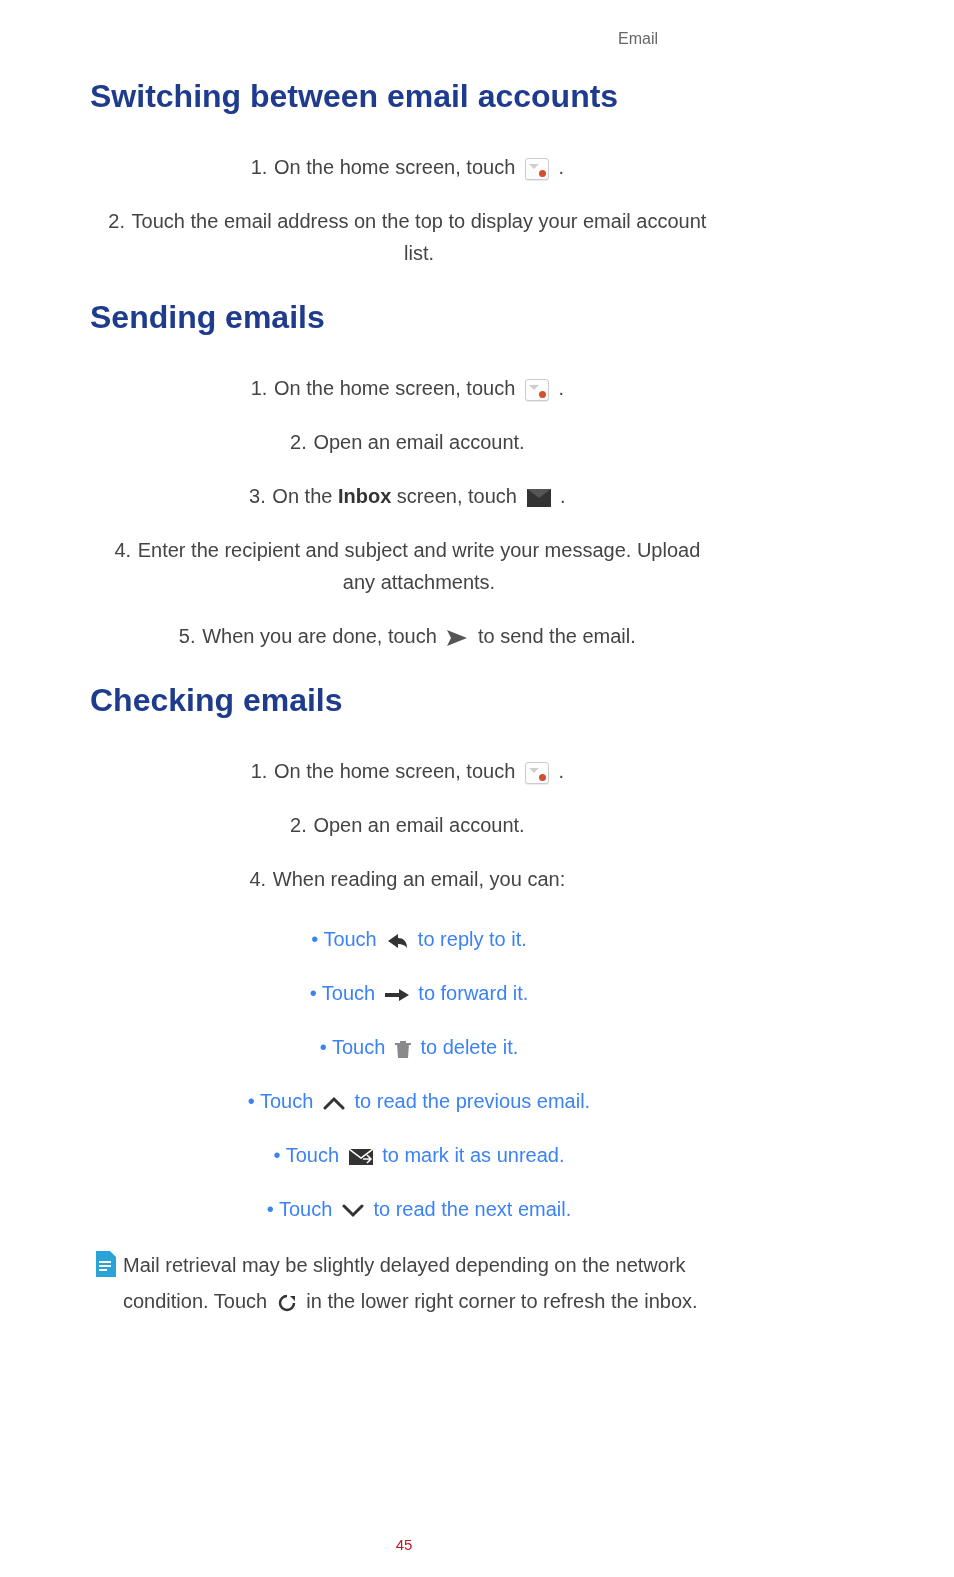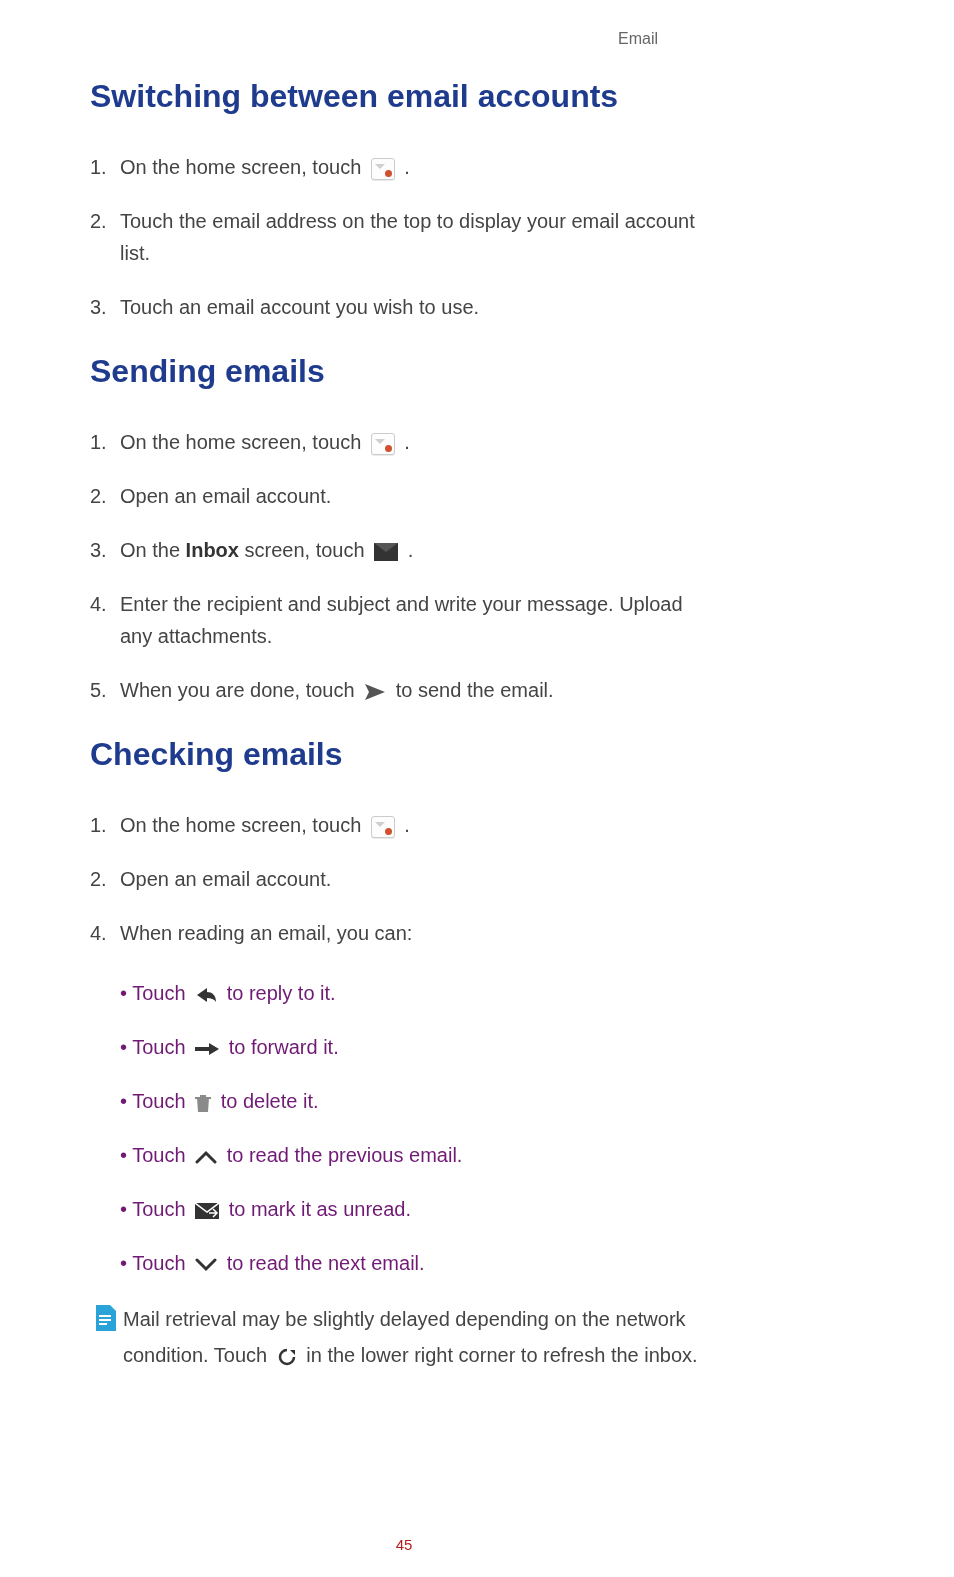--- a/index.html
+++ b/index.html
@@ -26,20 +26,21 @@
   h2.section-heading {
     color: #1f3b8e;
     font-size: 32px;
     font-weight: 700;
     margin: 30px 0 36px 0;
   }
   ol {
     list-style: none;
     padding: 0;
     margin: 0 0 12px 0;
+    text-align: center;
   }
   ol > li {
     font-size: 20px;
     color: #444444;
     margin: 0 0 22px 0;
     padding-left: 30px;
     text-indent: -30px;
     line-height: 1.6;
   }
   ol > li .num {
@@ -47,21 +48,21 @@
     width: 30px;
     text-indent: 0;
   }
   ul.bullets {
     list-style: none;
     padding: 0 0 0 30px;
     margin: 28px 0 0 0;
   }
   ul.bullets > li {
     font-size: 20px;
-    color: #701a75;
+    color: #3b82f6;
     margin: 0 0 22px 0;
     line-height: 1.6;
   }
   ul.bullets > li::before {
     content: "• ";
   }
   b { color: #333333; }
   .icon {
     display: inline-block;
     vertical-align: middle;
@@ -149,23 +150,20 @@
 
   <div class="page-header-label">Email</div>
 
   <h2 class="section-heading">Switching between email accounts</h2>
   <ol>
     <li>
       <span class="num">1.</span><span>On the home screen, touch </span><span class="icon email-app-icon"></span><span> .</span>
     </li>
     <li>
       <span class="num">2.</span><span>Touch the email address on the top to display your email account list.</span>
-    </li>
-    <li>
-      <span class="num">3.</span><span>Touch an email account you wish to use.</span>
     </li>
   </ol>
 
   <h2 class="section-heading">Sending emails</h2>
   <ol>
     <li>
       <span class="num">1.</span><span>On the home screen, touch </span><span class="icon email-app-icon"></span><span> .</span>
     </li>
     <li>
       <span class="num">2.</span><span>Open an email account.</span>

